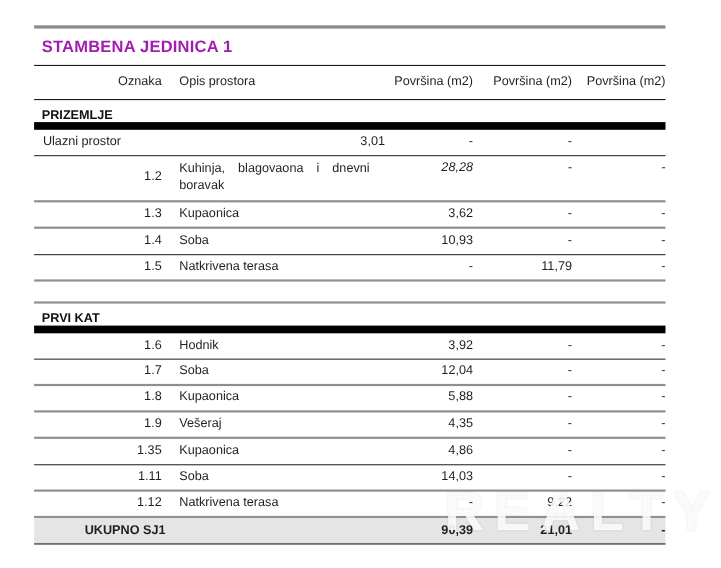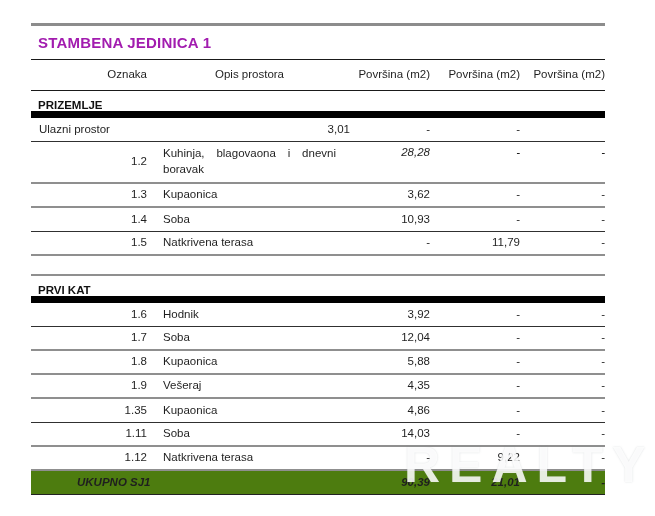--- a/index.html
+++ b/index.html
@@ -39,21 +39,21 @@
   .row.tall .c-val{align-self:start;padding-top:3px;font-style:italic;}
   .row.tall .c-num{align-self:center;}
   .gap{height:18px;}
   .table2{border-top:2px solid #8f8f8f;}
   .total-row{
     height:23px;border-bottom:1px solid #222;
     font-weight:bold;
   }
   .total-row .cell{font-size:11.5px;font-weight:bold;}
   .total-label{padding-left:46px;text-align:left;}
-  .total-bg{background:#4d7c0f;font-style:italic;}
+  .total-bg{background:#e5e5e5;}
   .watermark{
     position:absolute;left:404px;top:436px;
     font-size:50px;font-weight:bold;letter-spacing:9px;
     color:rgba(255,255,255,0.85);
     text-shadow:0 0 2px rgba(125,135,145,0.28);
     z-index:5;pointer-events:none;white-space:nowrap;
   }
 </style>
 </head>
 <body>
@@ -61,21 +61,21 @@
 <div class="page">
 
   <div class="rule-top"></div>
 
   <div class="title-row">
     <span class="doc-title">STAMBENA JEDINICA 1</span>
   </div>
 
   <div class="grid header-row">
     <div class="cell c-num">Oznaka</div>
-    <div class="cell c-opis" style="text-align:center;">Opis prostora</div>
+    <div class="cell c-opis" style="text-align:left;">Opis prostora</div>
     <div class="cell c-val">Površina (m2)</div>
     <div class="cell c-val">Površina (m2)</div>
     <div class="cell c-val">Površina (m2)</div>
   </div>
 
   <div>
     <div class="section-label-row">
       <span class="section-label">PRIZEMLJE</span>
     </div>
 

